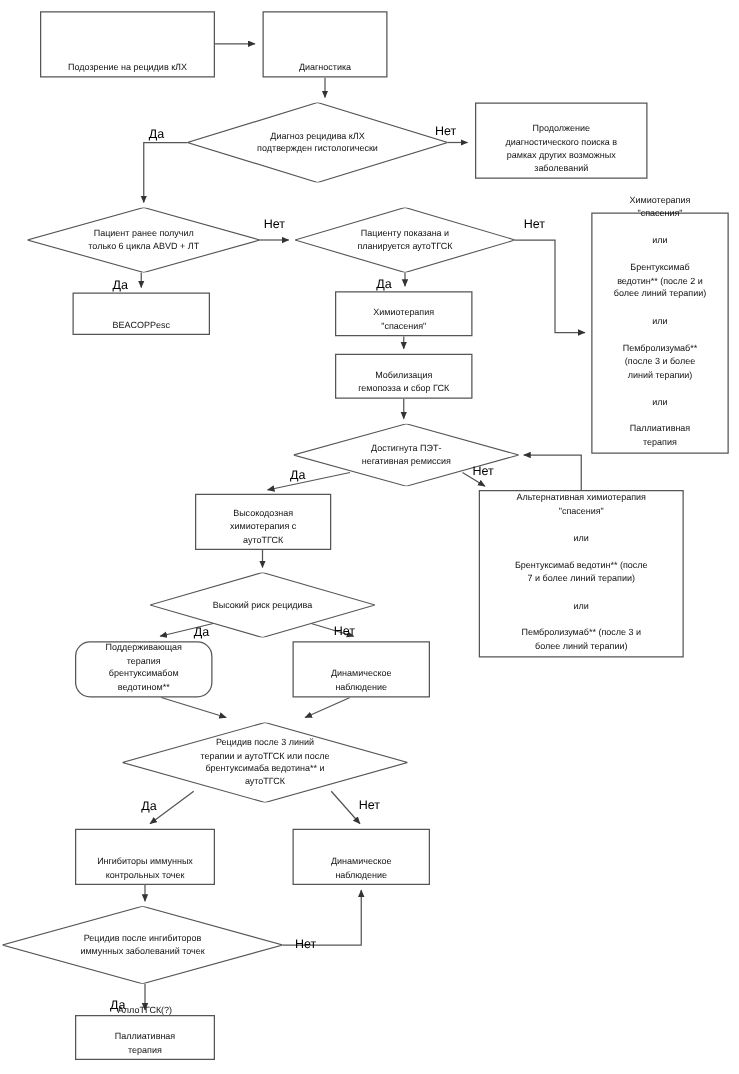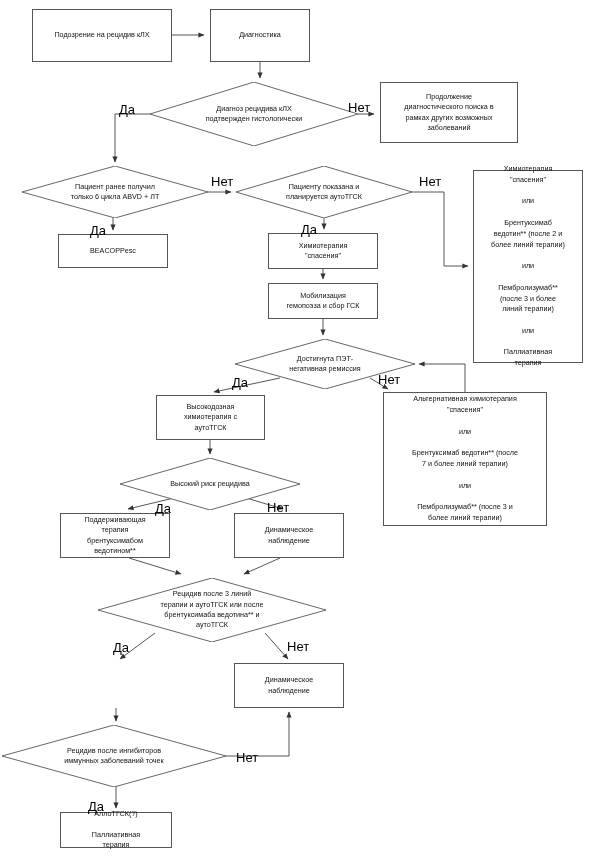--- a/index.html
+++ b/index.html
@@ -31,20 +31,21 @@
     text-align:center;
     font-size:7.2px;
     line-height:1.45;
     color:#111;
     z-index:3;
   }
   .box{
     border:1px solid #555;
     background:#fff;
     padding:2px 3px;
+    align-items:flex-end;
   }
   .box .txt{
     width:100%;
     white-space:pre-line;
   }
   .diamond{
     background:transparent;
     border:0;
   }
   .diamond .dshape{
@@ -55,21 +56,21 @@
   .diamond .txt{
     position:relative;
     z-index:2;
     white-space:pre-line;
     padding:0 10px;
     width:100%;
     box-sizing:border-box;
   }
   .elabel{
     position:absolute;
-    font-size:13px;
+    font-size:10px;
     color:#000;
     z-index:4;
     white-space:nowrap;
     background:transparent;
   }
   .stack{
     width:100%;
     white-space:pre-line;
     font-size:7.2px;
     line-height:1.5;
@@ -226,38 +227,42 @@
 
 Пембролизумаб** (после 3 и
 более линий терапии)</span>
   </div>
   <div class="node diamond" style="left: 120px; top: 458px; width: 180px; height: 52px;">
     <svg class="dshape" viewBox="0 0 100 100" preserveAspectRatio="none">
       <polygon points="50,0 100,50 50,100 0,50" fill="#fff" stroke="#555" stroke-width="0.9" vector-effect="non-scaling-stroke"></polygon>
     </svg>
     <span class="txt">Высокий риск рецидива</span>
   </div>
-  <div class="node box" style="left: 60px; top: 513px; width: 110px; height: 45px;">
+  <div class="node box" style="left: 60px; top: 513px; width: 110px; height: 45px; border-radius: 12px;">
     <span class="txt">Поддерживающая
 терапия
 брентуксимабом
 ведотином**</span>
   </div>
   <div class="node box" style="left: 234px; top: 513px; width: 110px; height: 45px;">
     <span class="txt">Динамическое
 наблюдение</span>
   </div>
   <div class="node diamond" style="left: 98px; top: 578px; width: 228px; height: 64px;">
     <svg class="dshape" viewBox="0 0 100 100" preserveAspectRatio="none">
       <polygon points="50,0 100,50 50,100 0,50" fill="#fff" stroke="#555" stroke-width="0.9" vector-effect="non-scaling-stroke"></polygon>
     </svg>
     <span class="txt">Рецидив после 3 линий
 терапии и  аутоТГСК или после
 брентуксимаба ведотина** и
 аутоТГСК</span>
+  </div>
+  <div class="node box" style="left: 60px; top: 663px; width: 112px; height: 45px;">
+    <span class="txt">Ингибиторы иммунных
+контрольных точек</span>
   </div>
   <div class="node box" style="left: 234px; top: 663px; width: 110px; height: 45px;">
     <span class="txt">Динамическое
 наблюдение</span>
   </div>
   <div class="node diamond" style="left: 2px; top: 725px; width: 224px; height: 62px;">
     <svg class="dshape" viewBox="0 0 100 100" preserveAspectRatio="none">
       <polygon points="50,0 100,50 50,100 0,50" fill="#fff" stroke="#555" stroke-width="0.9" vector-effect="non-scaling-stroke"></polygon>
     </svg>
     <span class="txt">Рецидив после ингибиторов

